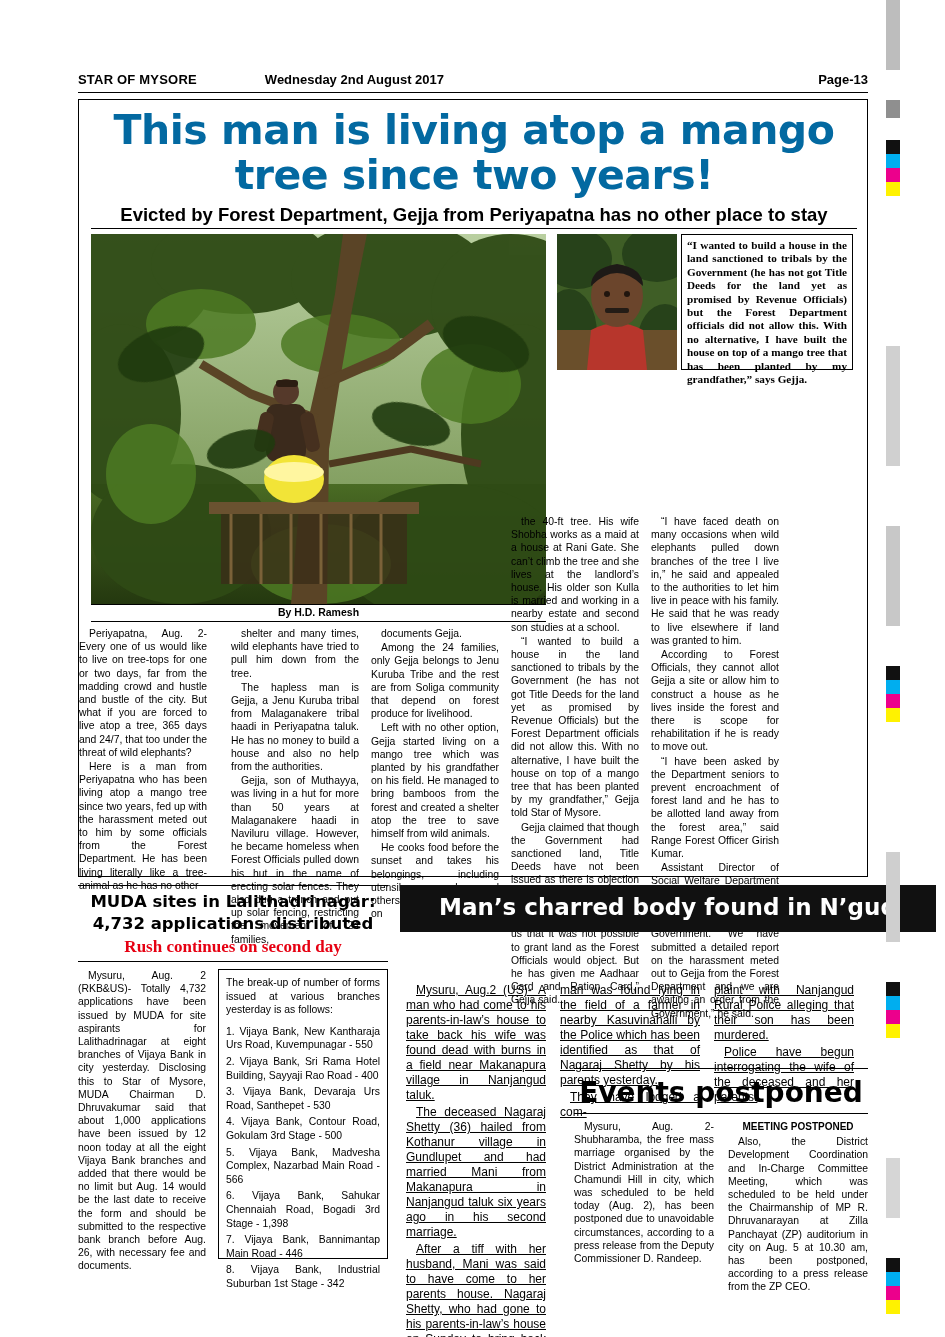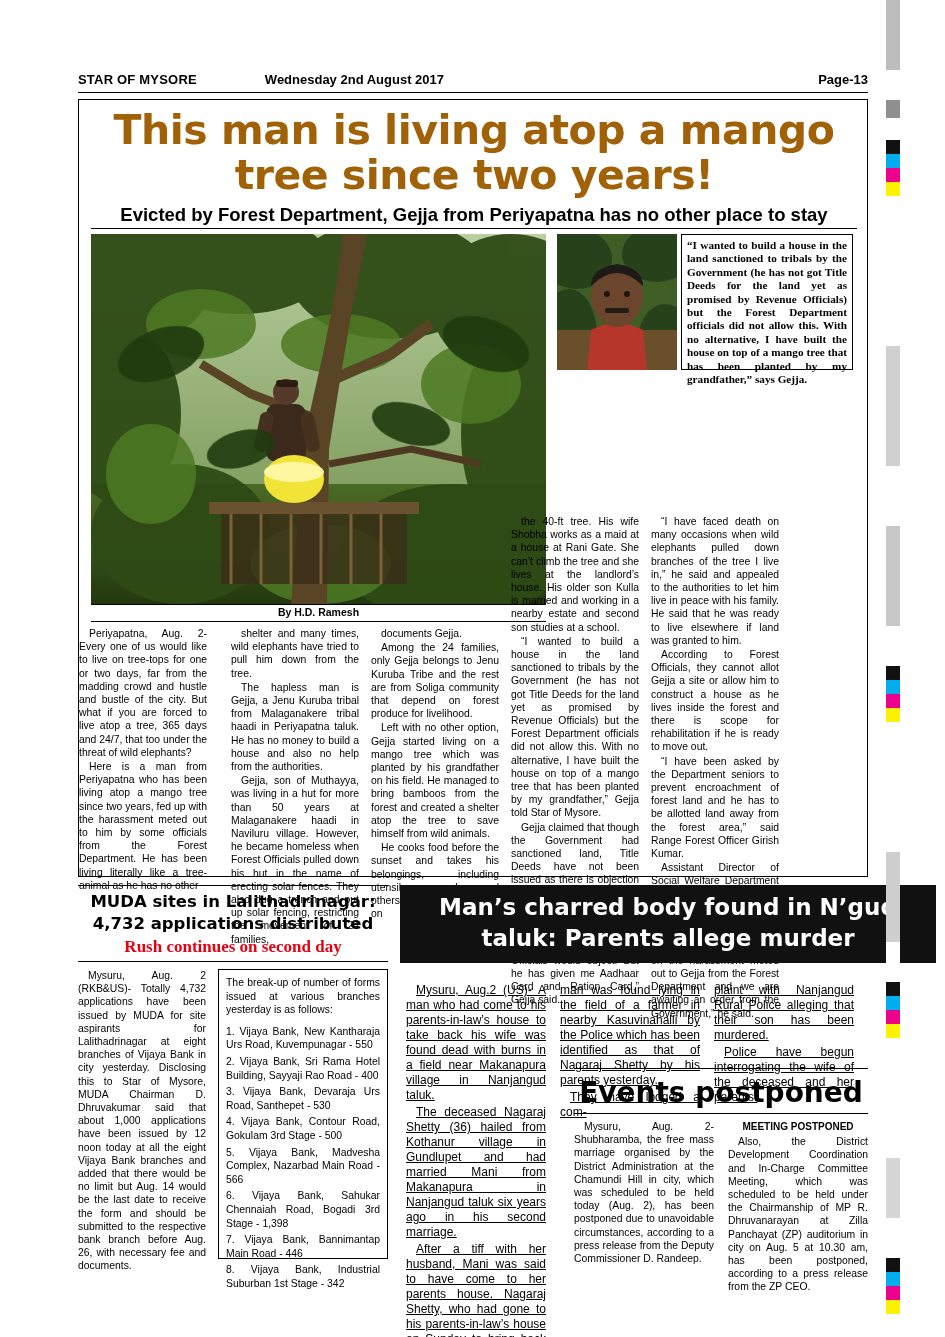--- a/index.html
+++ b/index.html
@@ -56,21 +56,21 @@
     position: absolute;
     left: 78px; top: 99px;
     width: 790px; height: 778px;
     border: 1.5px solid #000;
     box-sizing: border-box;
   }
   .headline {
     position: absolute;
     left: 0; top: 8px; width: 790px;
     text-align: center;
-    color: #a16207;
+    color: #0369a1;
     font-family: "DejaVu Sans", sans-serif;
     font-weight: bold;
     font-size: 41px;
     line-height: 45px;
     letter-spacing: -0.5px;
   }
   .subhead {
     position: absolute;
     left: 12px; top: 104px; width: 766px;
     text-align: center;
@@ -438,21 +438,20 @@
       <div class="item">5. Vijaya Bank, Madvesha Complex, Nazarbad Main Road - 566</div>
       <div class="item">6. Vijaya Bank, Sahukar Chennaiah Road, Bogadi 3rd Stage - 1,398</div>
       <div class="item">7. Vijaya Bank, Bannimantap Main Road - 446</div>
       <div class="item">8. Vijaya Bank, Industrial Suburban 1st Stage - 342</div>
     </div>
   </div>
 
   <div class="charred">
     <div class="black-head">
       <div>Man’s charred body found in N’gud</div>
-      <div>taluk: Parents allege murder</div>
     </div>
     <div class="charred-cols">
       <div class="ccol ccol-1">
         <p>Mysuru, Aug.2 (US)- A man who had come to his parents-in-law’s house to take back his wife was found dead with burns in a field near Makanapura village in Nanjangud taluk.</p>
         <p>The deceased Nagaraj Shetty (36) hailed from Kothanur village in Gundlupet and had married Mani from Makanapura in Nanjangud taluk six years ago in his second marriage.</p>
         <p>After a tiff with her husband, Mani was said to have come to her parents house. Nagaraj Shetty, who had gone to his parents-in-law’s house on Sunday to bring back Mani, picked up a quarrel and returned the same day.</p>
         <p>However, a charred body of a</p>
       </div>
       <div class="ccol ccol-2">
         <p style="text-indent:0">man was found lying in the field of a farmer in nearby Kasuvinahalli by the Police which has been identified as that of Nagaraj Shetty by his parents yesterday.</p>

